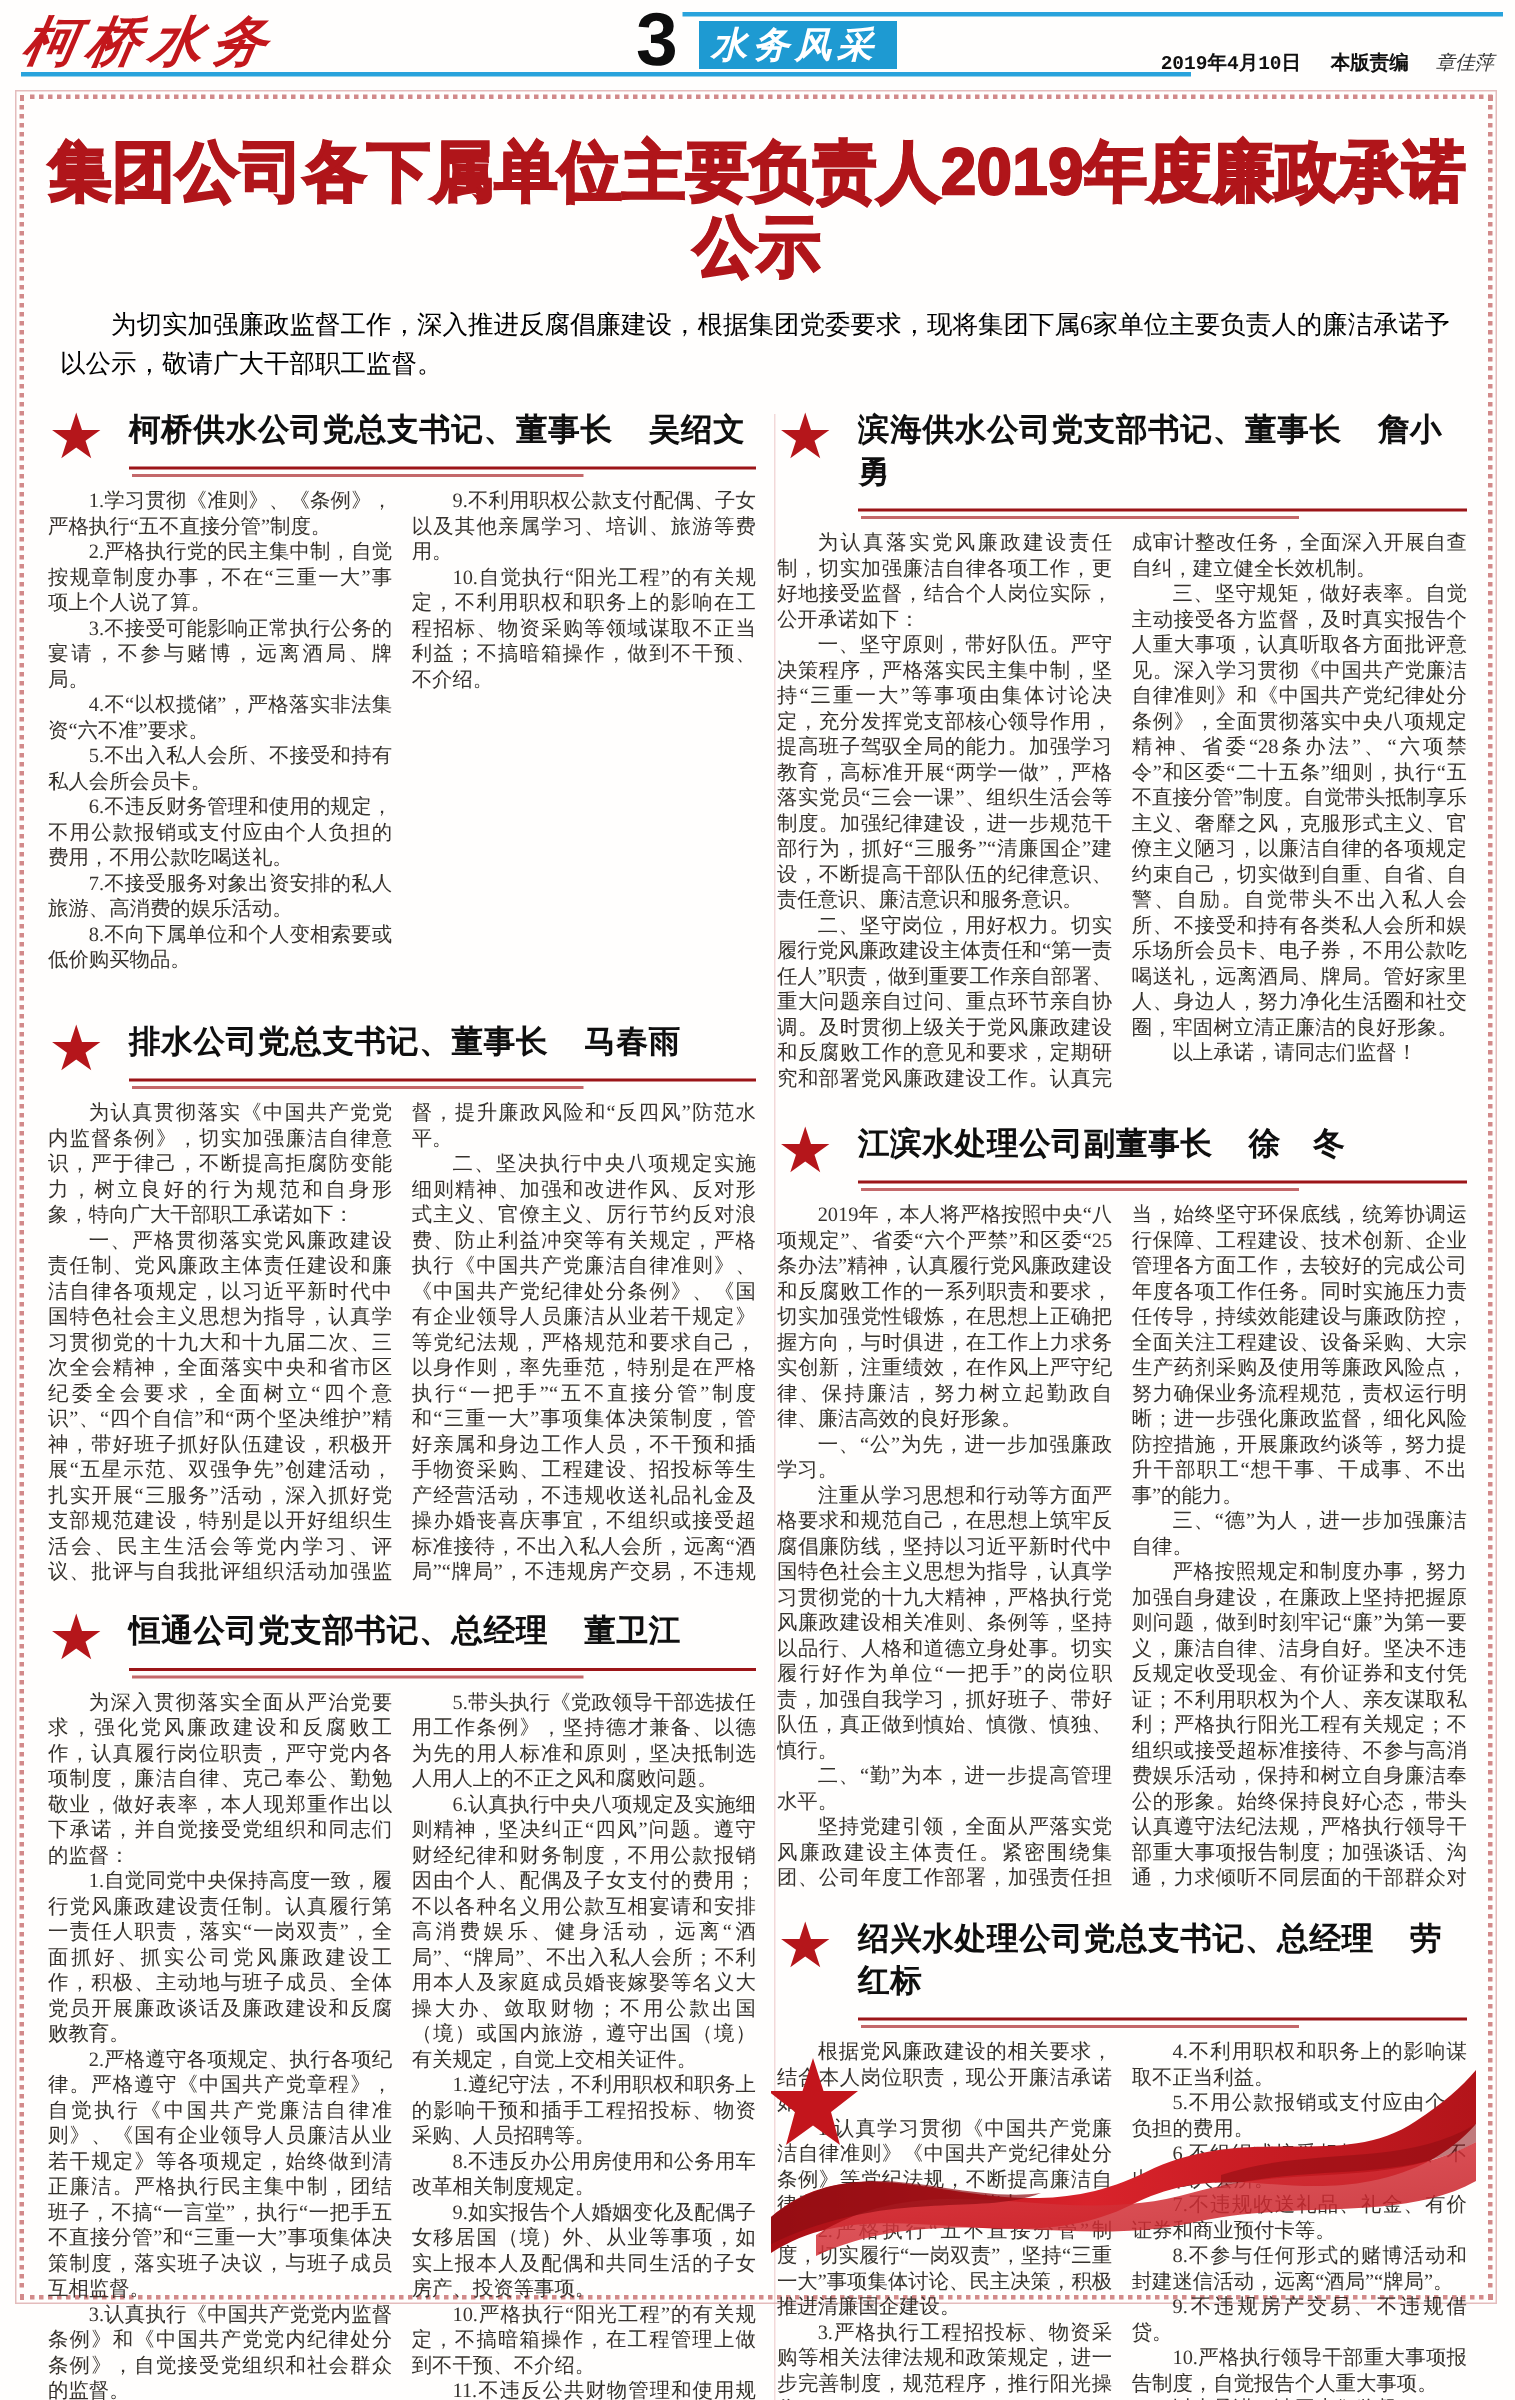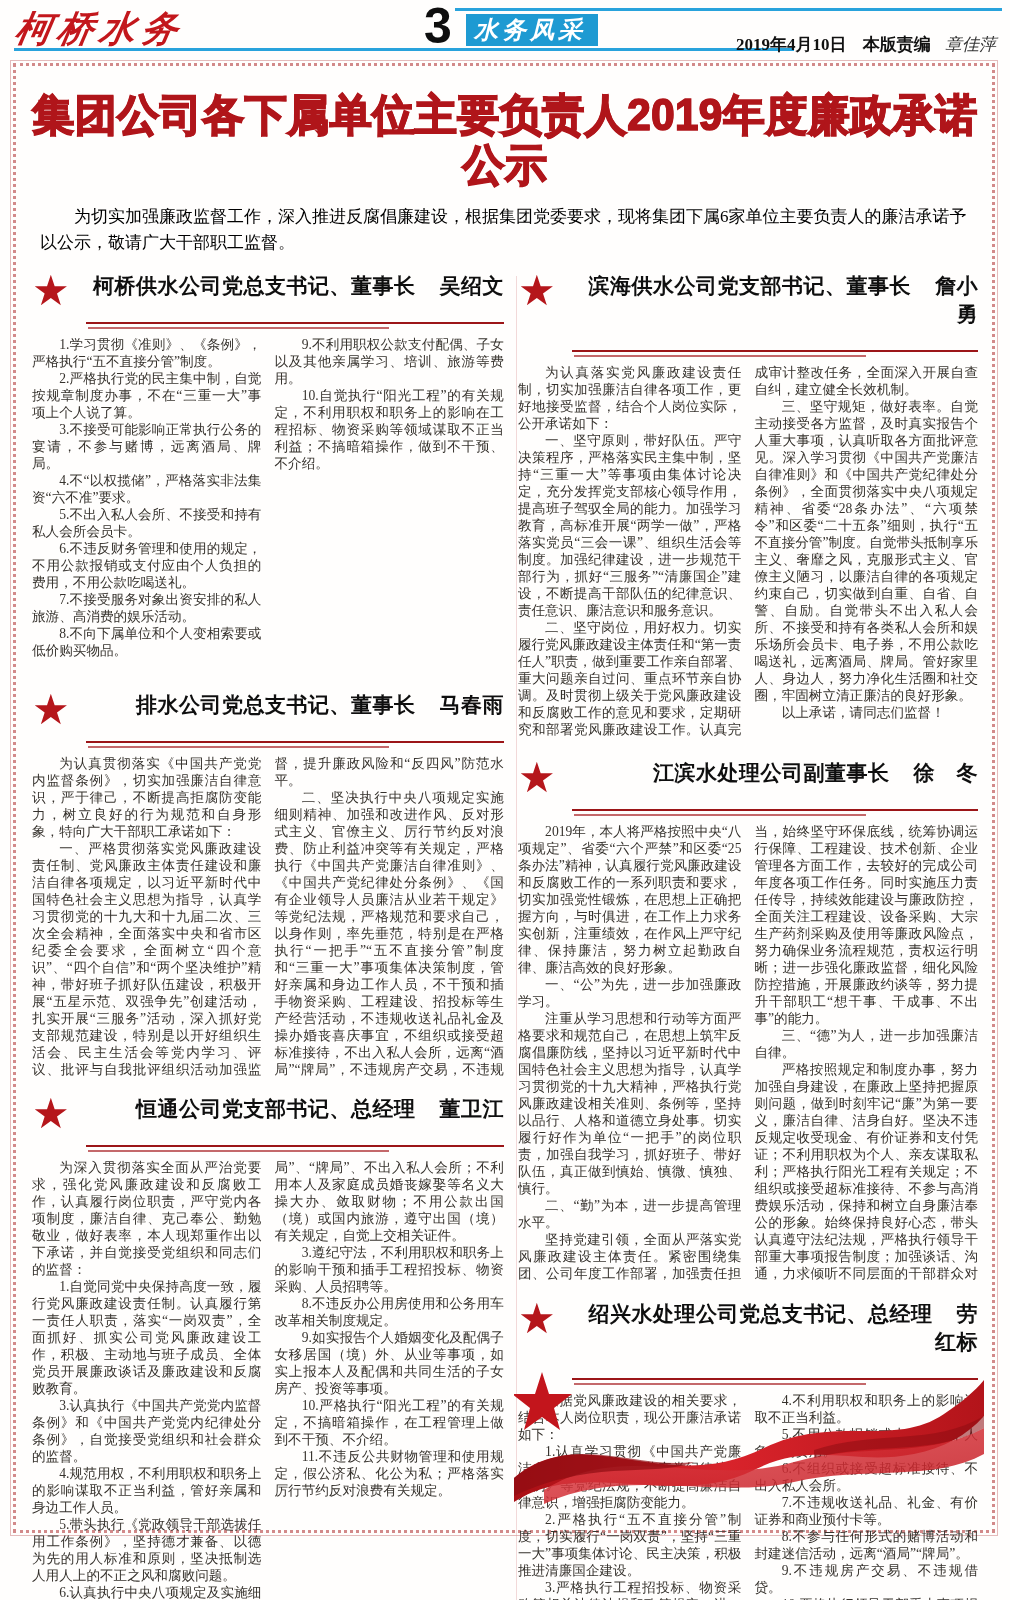--- a/index.html
+++ b/index.html
@@ -19,21 +19,21 @@
     font-weight:900; color:#0e0e0e; font-family:"Liberation Sans","DejaVu Sans",sans-serif;
   }
   .badge {
     position:absolute; left:466px; top:14px; min-width:132px; height:32px; padding:0 8px;
     background:#1e9ad2; color:#ffffff; font-size:24px; line-height:32px; text-align:left;
     font-style:italic; font-weight:bold; letter-spacing:4px; font-family:"DejaVu Serif",serif;
     box-sizing:border-box;
   }
   .rule-top { position:absolute; left:455px; right:8px; top:8px; height:3px; background:#29a3dc; }
   .rule-bottom { position:absolute; left:14px; top:48px; width:780px; height:3px; background:#29a3dc; }
-  .dateline { position:absolute; right:14px; top:33px; font-size:17px; font-weight:bold; color:#111; white-space:nowrap; }
+  .dateline { position:absolute; right:14px; top:33px; font-size:13px; font-weight:bold; color:#111; white-space:nowrap;font-family:Liberation Mono, monospace; }
   .dateline .editor-label { margin-left:12px; }
   .dateline .editor-name { margin-left:10px; font-weight:normal; font-style:italic; color:#333; }
   
   .frame {
     position:absolute; left:10px; top:60px; width:988px; height:1476px;
     box-sizing:border-box; border:1px solid #e4bcbc; padding:2px;
   }
   .frame-inner {
     box-sizing:border-box; width:100%; height:100%;
     border:3px dotted #d28a8a; position:relative; padding:14px 14px 0 16px;
@@ -51,21 +51,21 @@
   .halves { display:flex; gap:14px; position:relative; }
   .halves::before { content:""; position:absolute; left:484px; top:4px; bottom:4px; width:1px; background:rgba(218,150,150,.35); }
   .half-left  { width:478px; }
   .half-right { width:466px; }
   .section { margin-bottom:15px; }
   .sec-head { position:relative; padding-left:54px; margin-bottom:12px; min-height:40px; }
   .star-icon {
     position:absolute; left:0px; top:-2px; color:#b5161b; font-size:42px; line-height:42px;
     font-family:"DejaVu Sans",sans-serif;
   }
-  .sec-rule { margin-left:0; border-bottom:2.5px solid #9c1518; padding-bottom:22px; position:relative;text-align:right; }
+  .sec-rule { margin-left:0; border-bottom:2.5px solid #9c1518; padding-bottom:11px; position:relative; }
   .sec-rule::after { content:""; position:absolute; left:2px; bottom:-7px; height:2px; width:72%; background:#c4686a; }
   .sec-title, .sec-name {
     font-family:"Liberation Sans","DejaVu Sans",sans-serif; font-weight:bold;
     font-size:21px; color:#0f0f0f; letter-spacing:0.5px;
   }
   .sec-name { margin-left:24px; }
   .sec-body {
     column-count:2; column-gap:13px; column-fill:auto; overflow:hidden;
     text-align:justify; font-size:13.6px; line-height:17px; color:#36322d;
   }
@@ -141,25 +141,26 @@
           <div class="section">
             <div class="sec-head">
               <span class="star-icon">★</span>
               <div class="sec-rule">
                 <span class="sec-title">恒通公司党支部书记、总经理</span><span class="sec-name">董卫江</span>
               </div>
             </div>
             <div class="sec-body h540">
                 <p>为深入贯彻落实全面从严治党要求，强化党风廉政建设和反腐败工作，认真履行岗位职责，严守党内各项制度，廉洁自律、克己奉公、勤勉敬业，做好表率，本人现郑重作出以下承诺，并自觉接受党组织和同志们的监督：</p>
                 <p>1.自觉同党中央保持高度一致，履行党风廉政建设责任制。认真履行第一责任人职责，落实“一岗双责”，全面抓好、抓实公司党风廉政建设工作，积极、主动地与班子成员、全体党员开展廉政谈话及廉政建设和反腐败教育。</p>
+                <p>2.严格遵守各项规定、执行各项纪律。严格遵守《中国共产党章程》，自觉执行《中国共产党廉洁自律准则》、《国有企业领导人员廉洁从业若干规定》等各项规定，始终做到清正廉洁。严格执行民主集中制，团结班子，不搞“一言堂”，执行“一把手五不直接分管”和“三重一大”事项集体决策制度，落实班子决议，与班子成员互相监督。</p>
                 <p>3.认真执行《中国共产党党内监督条例》和《中国共产党党内纪律处分条例》，自觉接受党组织和社会群众的监督。</p>
                 <p>4.规范用权，不利用职权和职务上的影响谋取不正当利益，管好亲属和身边工作人员。</p>
                 <p>5.带头执行《党政领导干部选拔任用工作条例》，坚持德才兼备、以德为先的用人标准和原则，坚决抵制选人用人上的不正之风和腐败问题。</p>
                 <p>6.认真执行中央八项规定及实施细则精神，坚决纠正“四风”问题。遵守财经纪律和财务制度，不用公款报销因由个人、配偶及子女支付的费用；不以各种名义用公款互相宴请和安排高消费娱乐、健身活动，远离“酒局”、“牌局”、不出入私人会所；不利用本人及家庭成员婚丧嫁娶等名义大操大办、敛取财物；不用公款出国（境）或国内旅游，遵守出国（境）有关规定，自觉上交相关证件。</p>
-                <p>3.遵纪守法，不利用职权和职务上的影响干预和插手工程招投标、物资采购、人员招聘等。</p>
+                <p>1.遵纪守法，不利用职权和职务上的影响干预和插手工程招投标、物资采购、人员招聘等。</p>
                 <p>8.不违反办公用房使用和公务用车改革相关制度规定。</p>
                 <p>9.如实报告个人婚姻变化及配偶子女移居国（境）外、从业等事项，如实上报本人及配偶和共同生活的子女房产、投资等事项。</p>
                 <p>10.严格执行“阳光工程”的有关规定，不搞暗箱操作，在工程管理上做到不干预、不介绍。</p>
                 <p>11.不违反公共财物管理和使用规定，假公济私、化公为私；严格落实厉行节约反对浪费有关规定。</p>
               </div>
           </div>
 
         </div>
 
         <div class="half-right">

